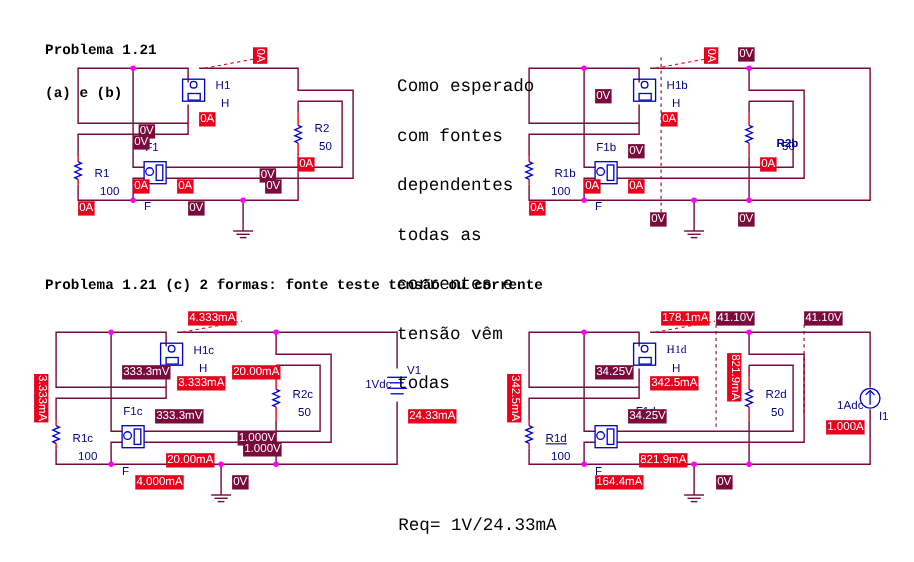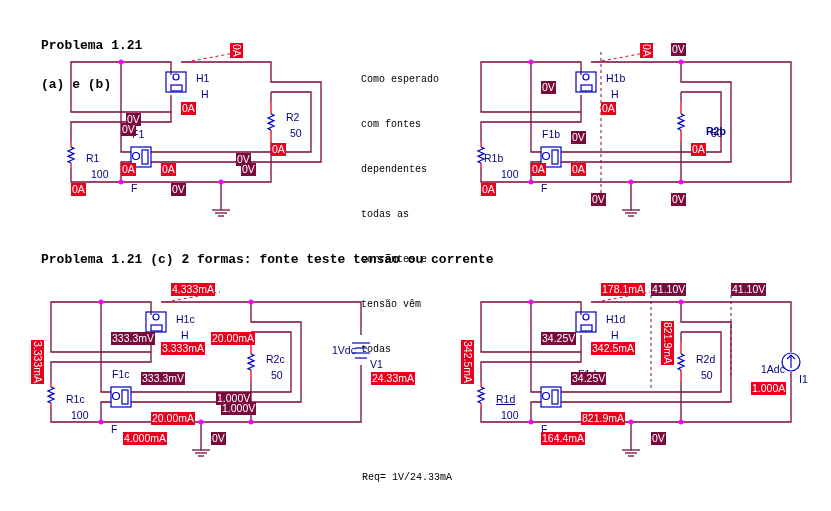--- a/index.html
+++ b/index.html
@@ -1,19 +1,19 @@
 <!DOCTYPE html>
 <html><head>
 <meta charset="utf-8">
 <style>
   html, body { margin:0; padding:0; background:#ffffff; }
   body { width:831px; height:511px; position:relative; overflow:hidden; font-family:"Liberation Sans", sans-serif; }
   #canvas { position:absolute; left:0; top:0; }
   .heading { position:absolute; font-family:"Liberation Mono", monospace; font-weight:bold; font-size:13px; color:#000; white-space:pre; line-height:13px; }
-  .note { position:absolute; font-family:"Liberation Mono", monospace; font-size:10px; color:#000; white-space:pre; line-height:15px; }
+  .note { position:absolute; font-family:"Liberation Mono", monospace; font-size:16px; color:#000; white-space:pre; line-height:15px; }
   .lbl-i { position:absolute; background:#e8001c; color:#fff; font-size:10.5px; line-height:13px; padding:0 1px; white-space:nowrap; font-family:"Liberation Sans", sans-serif; }
   .lbl-v { position:absolute; background:#7a0a3c; color:#fff; font-size:10.5px; line-height:13px; padding:0 1px; white-space:nowrap; font-family:"Liberation Sans", sans-serif; }
   .rot { transform-origin: left top; transform: rotate(90deg); }
   .comp { position:absolute; color:#000080; font-size:10.5px; line-height:12px; white-space:nowrap; font-family:"Liberation Sans", sans-serif; }
 </style>
 </head>
 <body>
 
 <svg id="canvas" width="831" height="511">
   <g id="wires" fill="none" stroke="#7a0a3c" stroke-width="1.3">
@@ -205,21 +205,21 @@
 <div class="lbl-v" style="left:236px;top:153px;">0V</div>
 <div class="lbl-v" style="left:241px;top:163px;">0V</div>
 <div class="lbl-i" style="left:271px;top:143px;">0A</div>
 <div class="lbl-i" style="left:71px;top:183px;">0A</div>
 <div class="lbl-v" style="left:171px;top:183px;">0V</div>
 
 <div class="comp" style="left:606px;top:72px;">H1b</div>
 <div class="comp" style="left:611px;top:88px;">H</div>
 <div class="comp" style="left:542px;top:128px;">F1b</div>
 <div class="comp" style="left:541px;top:182px;">F</div>
-<div class="comp" style="left:484px;top:152px;">R1b</div>
+<div class="comp" style="left:504px;top:152px;">R1b</div>
 <div class="comp" style="left:501px;top:168px;">100</div>
 <div class="comp" style="left:706px;top:125px;font-weight:bold;">R2b</div>
 <div class="comp" style="left:711px;top:127px;">50</div>
 
 <div class="lbl-i rot" style="left:653px;top:43px;">0A</div>
 <div class="lbl-v" style="left:671px;top:43px;">0V</div>
 <div class="lbl-v" style="left:541px;top:81px;">0V</div>
 <div class="lbl-i" style="left:601px;top:102px;">0A</div>
 <div class="lbl-v" style="left:571px;top:131px;">0V</div>
 <div class="lbl-i" style="left:531px;top:163px;">0A</div>
@@ -230,37 +230,37 @@
 <div class="lbl-v" style="left:671px;top:193px;">0V</div>
 
 <div class="comp" style="left:176px;top:313px;">H1c</div>
 <div class="comp" style="left:181px;top:329px;">H</div>
 <div class="comp" style="left:112px;top:368px;">F1c</div>
 <div class="comp" style="left:111px;top:423px;">F</div>
 <div class="comp" style="left:66px;top:393px;">R1c</div>
 <div class="comp" style="left:71px;top:409px;">100</div>
 <div class="comp" style="left:266px;top:353px;">R2c</div>
 <div class="comp" style="left:271px;top:369px;">50</div>
-<div class="comp" style="left:370px;top:331px;margin-top:27px;">V1</div>
+<div class="comp" style="left:370px;top:331px;">V1</div>
 <div class="comp" style="left:332px;top:344px;">1Vdc</div>
 
 <div class="lbl-i" style="left:171px;top:283px;">4.333mA</div>
 <div class="lbl-v" style="left:111px;top:332px;">333.3mV</div>
 <div class="lbl-i" style="left:161px;top:342px;">3.333mA</div>
 <div class="lbl-i rot" style="left:44px;top:340px;">3.333mA</div>
 <div class="lbl-v" style="left:141px;top:372px;">333.3mV</div>
 <div class="lbl-i" style="left:211px;top:332px;">20.00mA</div>
 <div class="lbl-v" style="left:216px;top:392px;">1.000V</div>
 <div class="lbl-v" style="left:221px;top:402px;">1.000V</div>
 <div class="lbl-i" style="left:151px;top:412px;">20.00mA</div>
 <div class="lbl-i" style="left:111px;top:432px;margin-left:12px;">4.000mA</div>
 <div class="lbl-i" style="left:371px;top:372px;">24.33mA</div>
 <div class="lbl-v" style="left:211px;top:432px;">0V</div>
 
-<div class="comp" style="left:606px;top:313px;">H1d</div>
+<div class="comp" style="left:606px;top:313px;font-family:Liberation Serif, serif;">H1d</div>
 <div class="comp" style="left:611px;top:329px;">H</div>
 <div class="comp" style="left:542px;top:368px;margin-left:36px;">F1d</div>
 <div class="comp" style="left:541px;top:423px;">F</div>
 <div class="comp" style="left:496px;top:393px;text-decoration:underline;">R1d</div>
 <div class="comp" style="left:501px;top:409px;">100</div>
 <div class="comp" style="left:696px;top:353px;">R2d</div>
 <div class="comp" style="left:701px;top:369px;">50</div>
 <div class="comp" style="left:799px;top:373px;">I1</div>
 <div class="comp" style="left:761px;top:363px;text-align:right;">1Adc</div>
 

